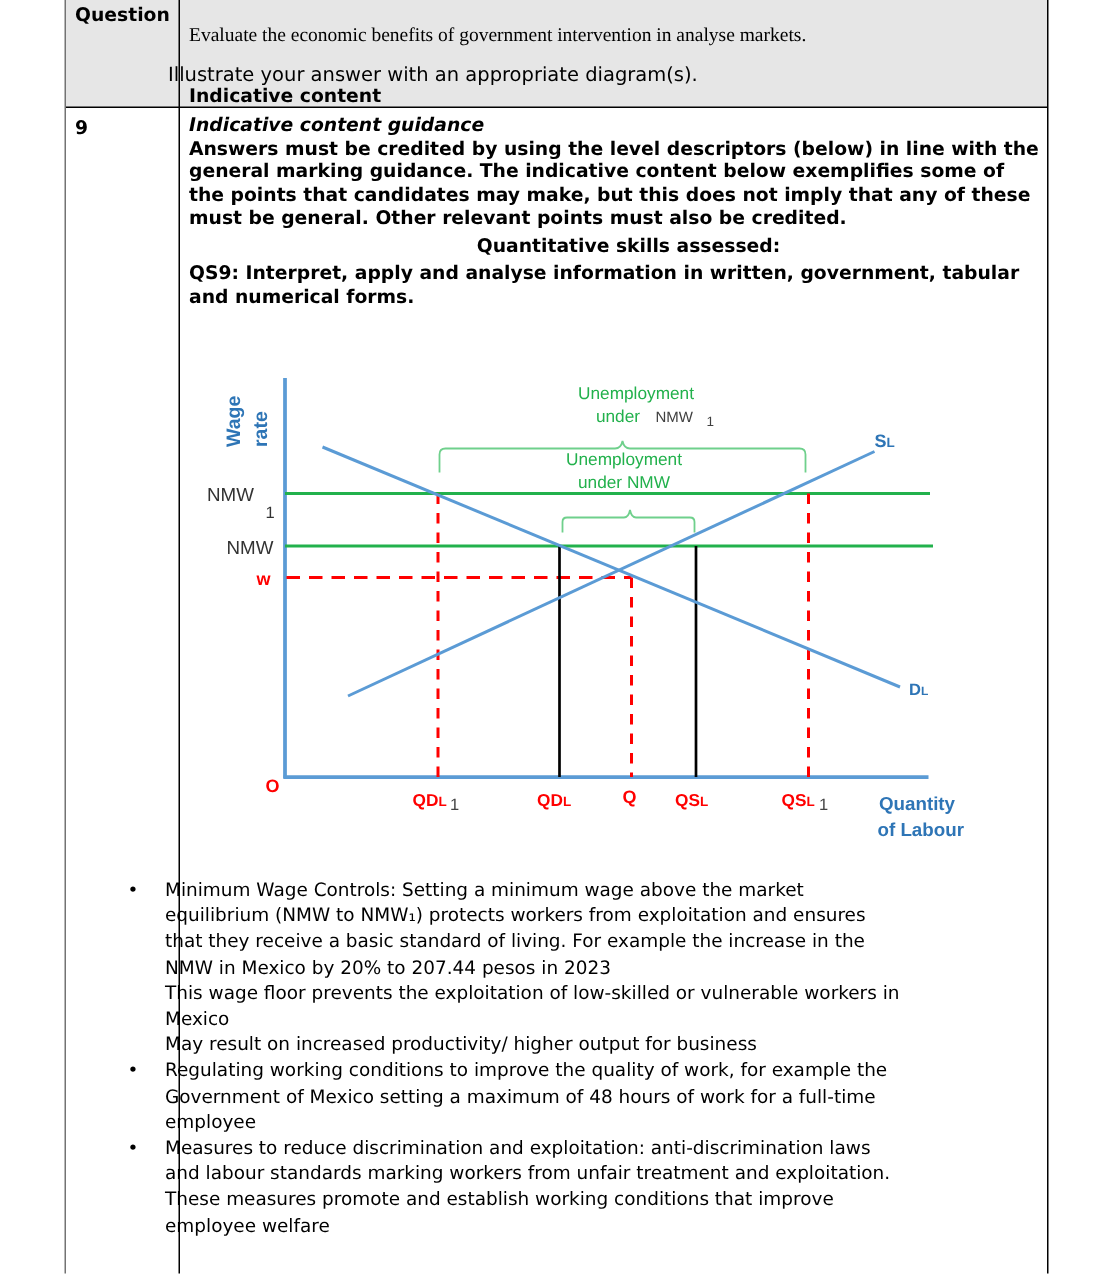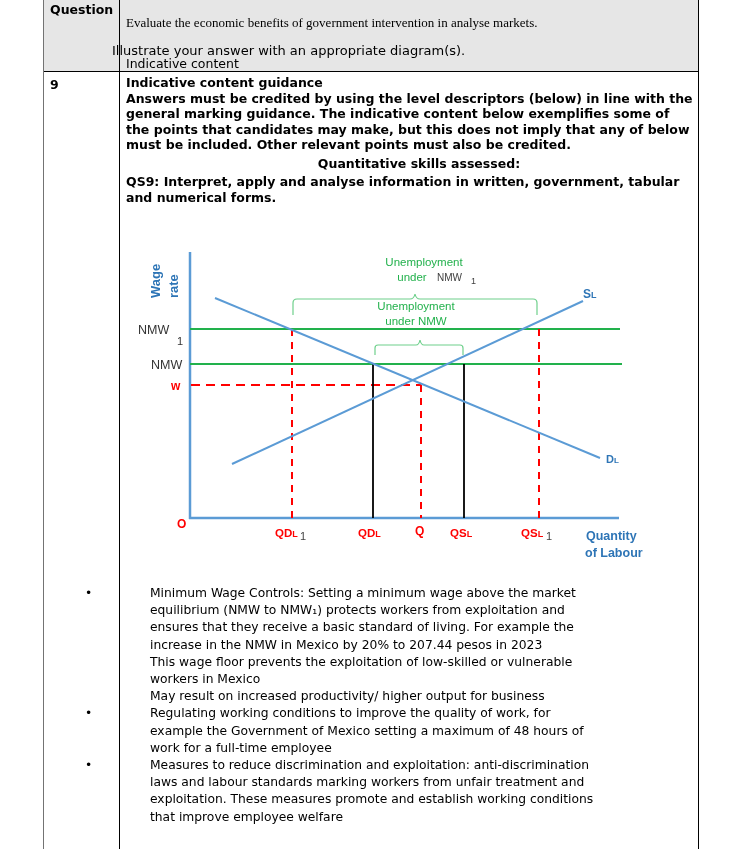--- a/index.html
+++ b/index.html
@@ -4,44 +4,44 @@
 <style>
   html,body{margin:0;padding:0;background:#fff;}
   body{width:738px;height:849px;position:relative;overflow:hidden;font-family:"DejaVu Sans",sans-serif;color:#000;}
   .tbl{position:absolute;left:43px;top:0;width:654px;height:849px;border-left:1px solid #737373;border-right:1px solid #000;}
   .hdr{position:absolute;left:0;top:0;width:654px;height:71px;background:#e6e6e6;border-bottom:1px solid #000;}
   .colsep{position:absolute;left:75px;top:0;width:1px;height:849px;background:#000;}
   .qlabel{position:absolute;left:6px;top:2px;font-weight:bold;font-size:12.5px;}
   .qnum{position:absolute;left:6px;top:77px;font-weight:bold;font-size:12.5px;}
   .qtext{position:absolute;left:82px;top:15px;font-family:"Liberation Serif",serif;font-size:13px;}
   .illus{position:absolute;left:68px;top:43px;font-size:13px;}
-  .indic{position:absolute;left:82px;top:56px;font-size:12.5px;font-weight:normal;}
+  .indic{position:absolute;left:82px;top:56px;font-size:12.5px;font-weight:bold;}
   .guide{position:absolute;left:82px;top:75px;width:570px;font-size:12.5px;font-weight:bold;line-height:15.5px;}
   .guide p{margin:0 0 4px 0;}
   .chart{position:absolute;left:0;top:0;}
   .bullets{position:absolute;left:82px;top:585px;width:520px;font-size:12.3px;line-height:17.2px;}
   .bullets ul{margin:0;padding:0;list-style:none;}
   .bullets li{position:relative;padding-left:28px;margin-bottom:0;}
   .bullets li .dot{position:absolute;left:3px;top:0;}
-  .bullets .sub{display:block;margin-left:40px;}
+  .bullets .sub{display:block;}
 </style>
 </head>
 <body>
 
 <div class="tbl">
   <div class="hdr"></div>
   <div class="colsep"></div>
   <div class="qlabel">Question</div>
   <div class="qtext">Evaluate the economic benefits of government intervention in analyse markets.</div>
   <div class="illus">Illustrate your answer with an appropriate diagram(s).</div>
   <div class="indic">Indicative content</div>
   <div class="qnum">9</div>
   <div class="guide">
-    <p style="margin:0;">Indicative content guidance</p>
-    <p style="margin:0 0 3px 0;">Answers must be credited by using the level descriptors (below) in line with the general marking guidance. The indicative content below exemplifies some of the points that candidates may make, but this does not imply that any of below must be included. Other relevant points must also be credited.</p>
+    <p style="margin:0;font-style:italic;">Indicative content guidance</p>
+    <p style="margin:0 0 3px 0;">Answers must be credited by using the level descriptors (below) in line with the general marking guidance. The indicative content below exemplifies some of the points that candidates may make, but this does not imply that any of these must be general. Other relevant points must also be credited.</p>
     <p style="margin:0 0 3px 16px;text-align:center;">Quantitative skills assessed:</p>
     <p style="margin:0;">QS9: Interpret, apply and analyse information in written, government, tabular and numerical forms.</p>
   </div>
 </div>
 
 <svg class="chart" width="738" height="580" style="font-family:'Liberation Sans',sans-serif;">
 
   <line x1="190" y1="252" x2="190" y2="519" stroke="#5b9bd5" stroke-width="2.5"></line>
   <line x1="189" y1="518" x2="619" y2="518" stroke="#5b9bd5" stroke-width="2.5"></line>
 

